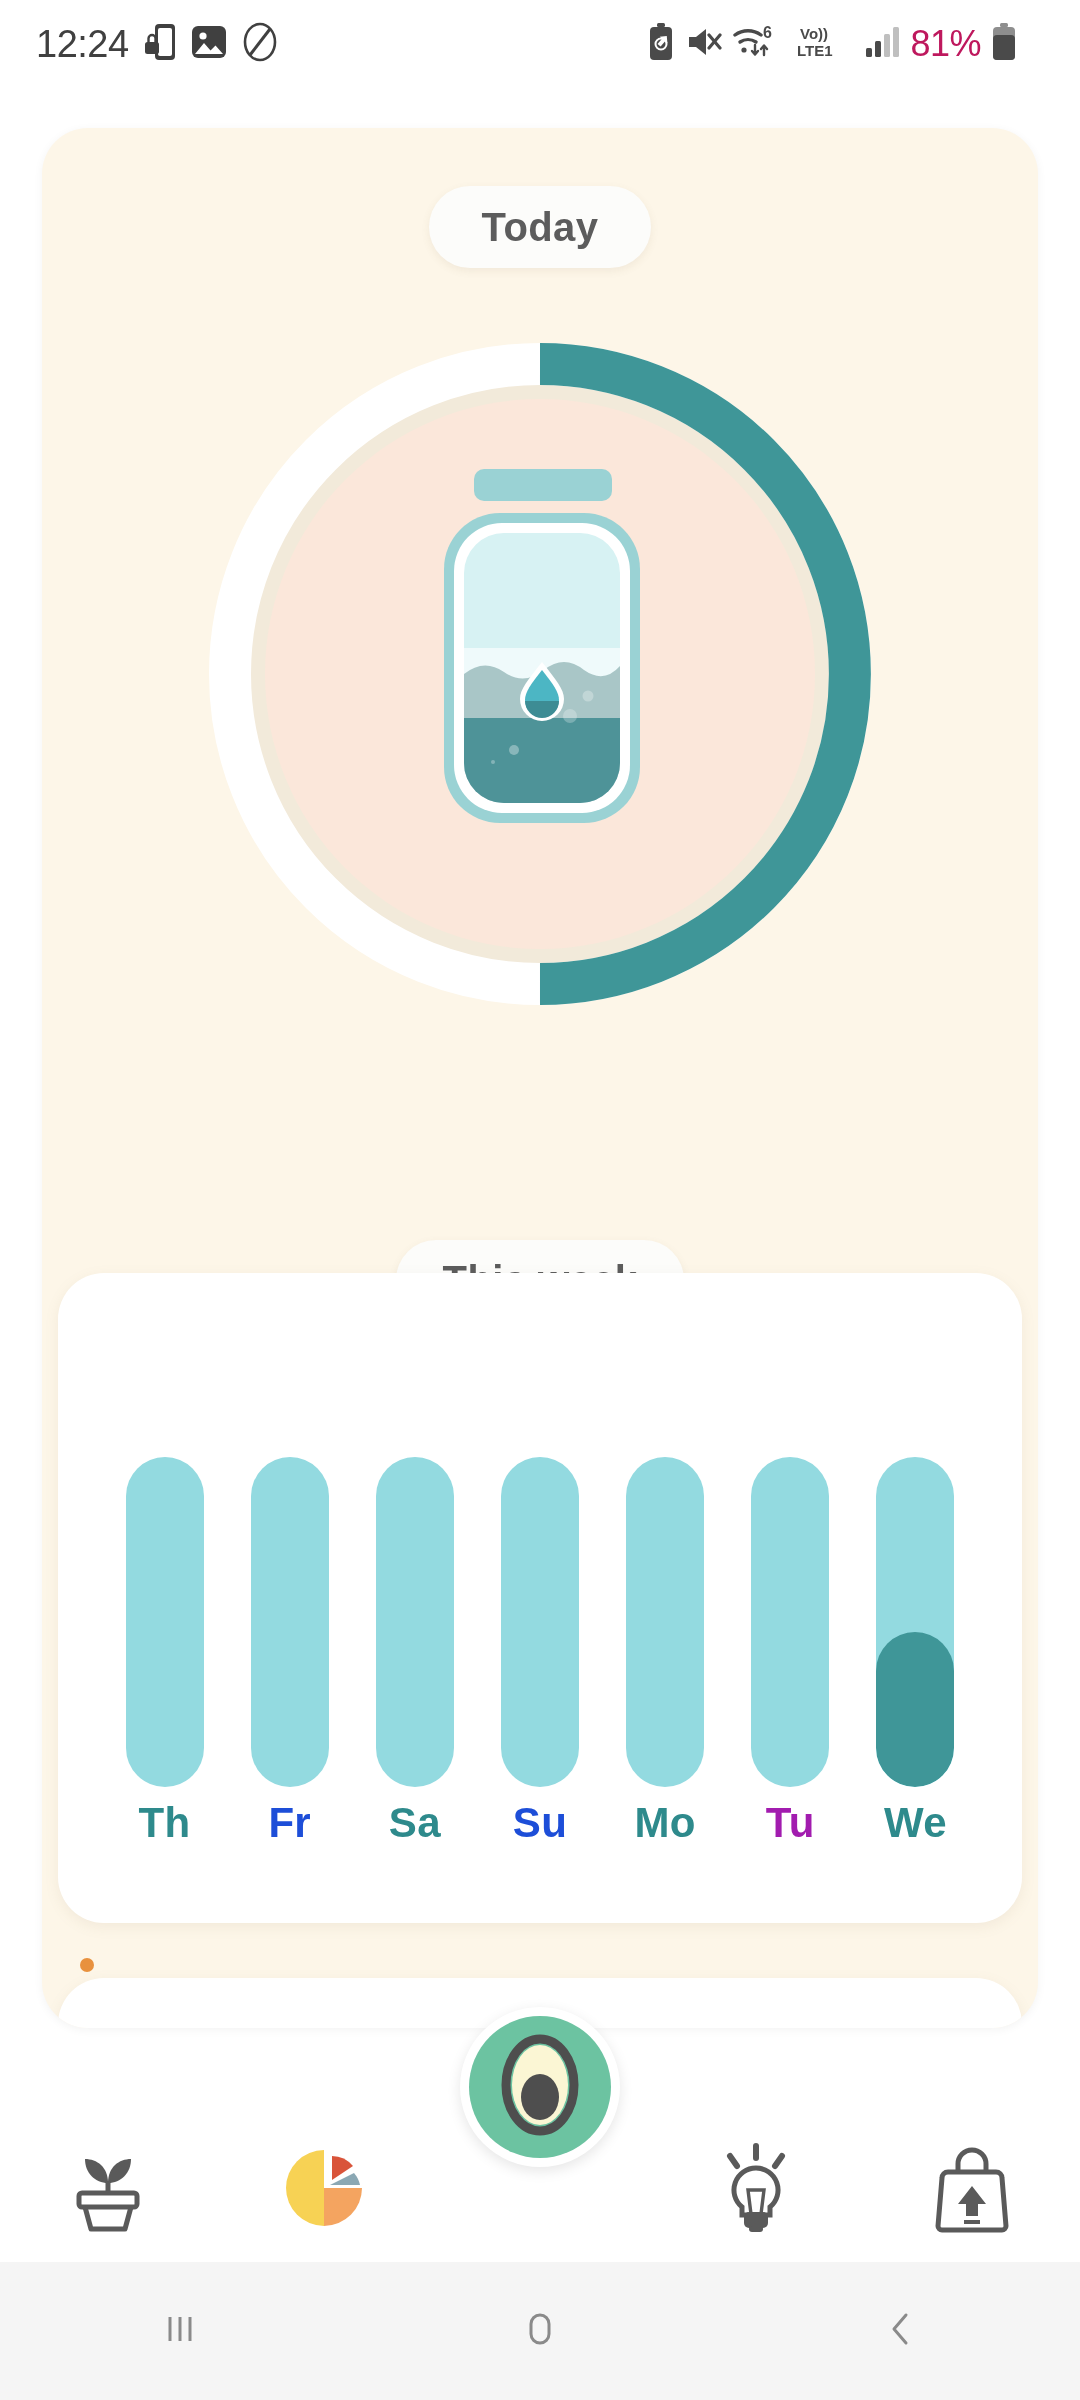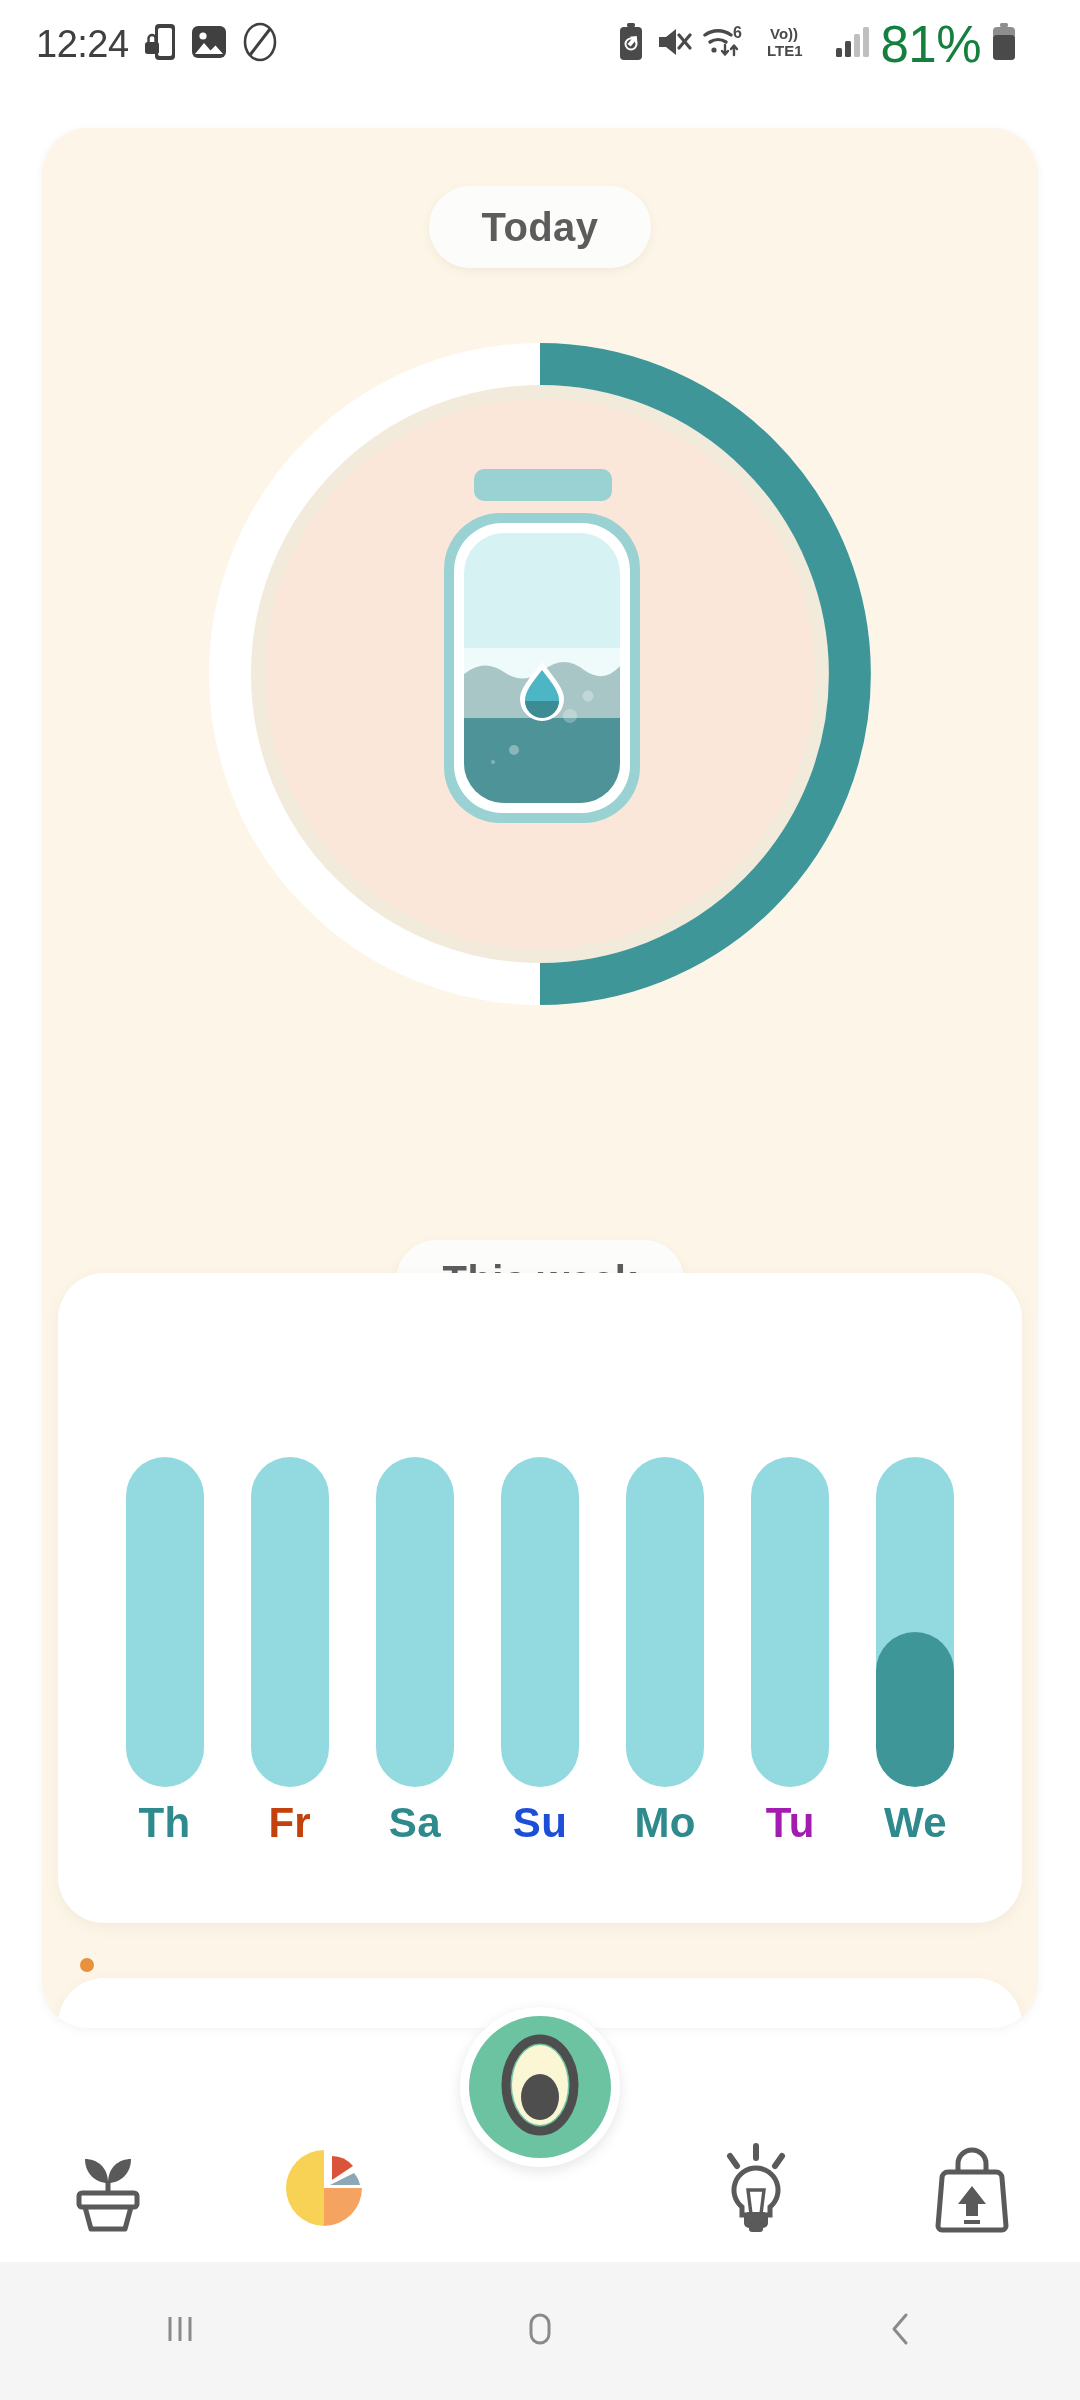--- a/index.html
+++ b/index.html
@@ -13,21 +13,21 @@
 
   
   .statusbar {
     position:absolute; top:0; left:0; width:1052px; height:88px;
     display:flex; align-items:center; justify-content:space-between;
     padding:0 36px; background:#ffffff;
   }
   .sb-left { display:flex; align-items:center; gap:14px; }
   .sb-clock { font-size:38px; color:#404040; letter-spacing:-0.5px; font-family:"Liberation Sans", sans-serif; }
   .sb-right { display:flex; align-items:center; gap:11px; }
-  .sb-battpct { font-size:51px; color:#15803d; letter-spacing:-0.5px; }
+  .sb-battpct { font-size:36px; color:#be185d; letter-spacing:-0.5px; }
   .sb-ic { display:block; }
 
   
   .maincard {
     position:absolute; left:42px; top:128px; width:996px; height:1900px;
     background:#FDF6E8; border-radius:46px;
     box-shadow:0 2px 10px rgba(0,0,0,0.05);
     overflow:hidden;
   }
 
@@ -282,21 +282,21 @@
             </div>
           </div>
           <div class="barcol">
             <div class="bartrack" style="background: rgb(147, 218, 224);">
               <div class="barfill" style="height: 47%; background: rgb(63, 150, 152);"></div>
             </div>
           </div>
         </div>
       <div class="daylabels" id="daylabels-container">
           <div style="color: rgb(46, 138, 140);">Th</div>
-          <div style="color: #c2410c;">Fr</div>
+          <div style="color: #1d4ed8;">Fr</div>
           <div style="color: rgb(46, 138, 140);">Sa</div>
           <div style="color: #1d4ed8;">Su</div>
           <div style="color: rgb(46, 138, 140);">Mo</div>
           <div style="color: #a21caf;">Tu</div>
           <div style="color: rgb(46, 138, 140);">We</div>
         </div>
     </div>
 
     <div class="caldot"></div>
     <div class="calcard">

